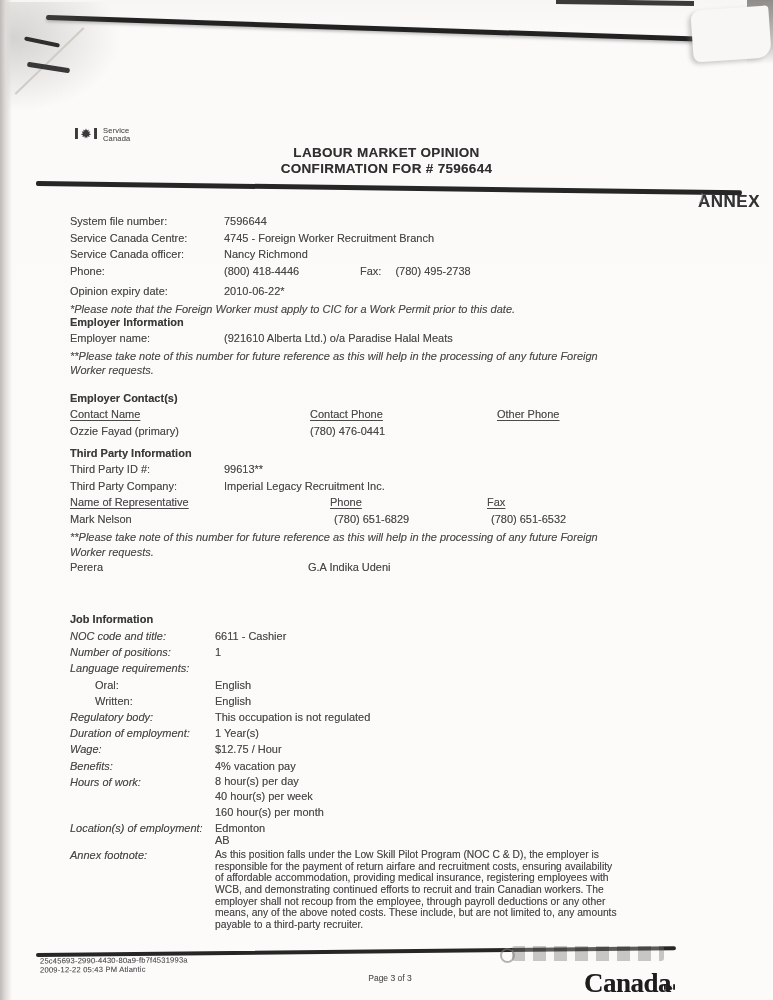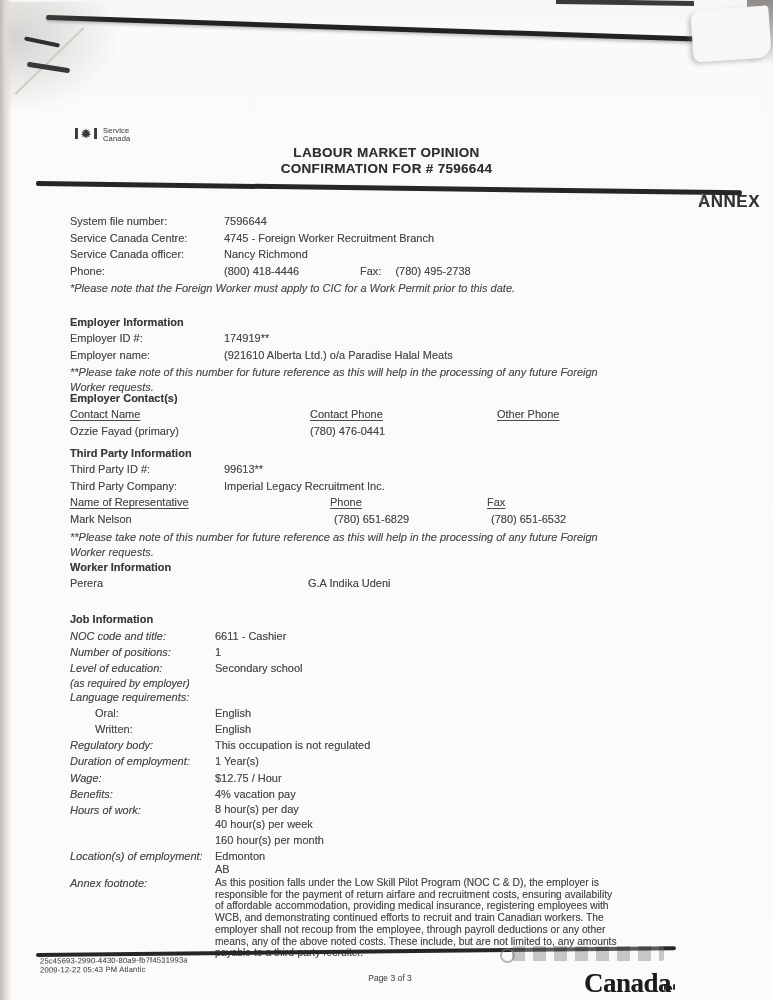--- a/index.html
+++ b/index.html
@@ -114,29 +114,29 @@
       <div class="row">
         <span class="lbl w154">Service Canada officer:</span>
         <span class="val">Nancy Richmond</span>
       </div>
       <div class="row">
         <span class="lbl w154">Phone:</span>
         <span class="val vw136">(800) 418-4446</span>
         <span class="faxl">Fax:</span>
         <span class="val">(780) 495-2738</span>
       </div>
+      <div class="row gap-top">
+        <span class="lbl w154">Opinion expiry date:</span>
+        <span class="val">2010-06-22*</span>
+      </div>
       <div class="note">*Please note that the Foreign Worker must apply to CIC for a Work Permit prior to this date.</div>
     </section>
 
     <section class="sec" style="top:314px">
       <div class="h">Employer Information</div>
-      <div class="row">
-        <span class="lbl w154">Employer ID #:</span>
-        <span class="val">174919**</span>
-      </div>
       <div class="row">
         <span class="lbl w154">Employer name:</span>
         <span class="val">(921610 Alberta Ltd.) o/a Paradise Halal Meats</span>
       </div>
       <div class="note">**Please take note of this number for future reference as this will help in the processing of any future Foreign
 Worker requests.</div>
     </section>
 
     <section class="sec" style="top:390px">
       <div class="h">Employer Contact(s)</div>
@@ -170,43 +170,35 @@
       <div class="cols">
         <span class="c" style="width:264px">Mark Nelson</span>
         <span class="c" style="width:157px">(780) 651-6829</span>
         <span class="c">(780) 651-6532</span>
       </div>
       <div class="note">**Please take note of this number for future reference as this will help in the processing of any future Foreign
 Worker requests.</div>
     </section>
 
     <section class="sec" style="top:559px">
-      <div class="h">Worker Information</div>
       <div class="cols">
         <span class="c" style="width:238px">Perera</span>
         <span class="c">G.A Indika Udeni</span>
       </div>
     </section>
 
     <section class="sec" style="top:611px">
       <div class="h" style="margin-bottom:1px">Job Information</div>
       <div class="jrow">
         <span class="lbl w145">NOC code and title:</span>
         <span class="val">6611 - Cashier</span>
       </div>
       <div class="jrow">
         <span class="lbl w145">Number of positions:</span>
         <span class="val">1</span>
-      </div>
-      <div class="jrow">
-        <span class="lbl w145">
-          <span>Level of education:</span>
-          <span class="sub" style="display:block">(as required by employer)</span>
-        </span>
-        <span class="val">Secondary school</span>
       </div>
       <div class="jrow">
         <span class="lbl w145">Language requirements:</span>
         <span class="val"></span>
       </div>
       <div class="jrow">
         <span class="lbl indent">Oral:</span>
         <span class="val">English</span>
       </div>
       <div class="jrow">

